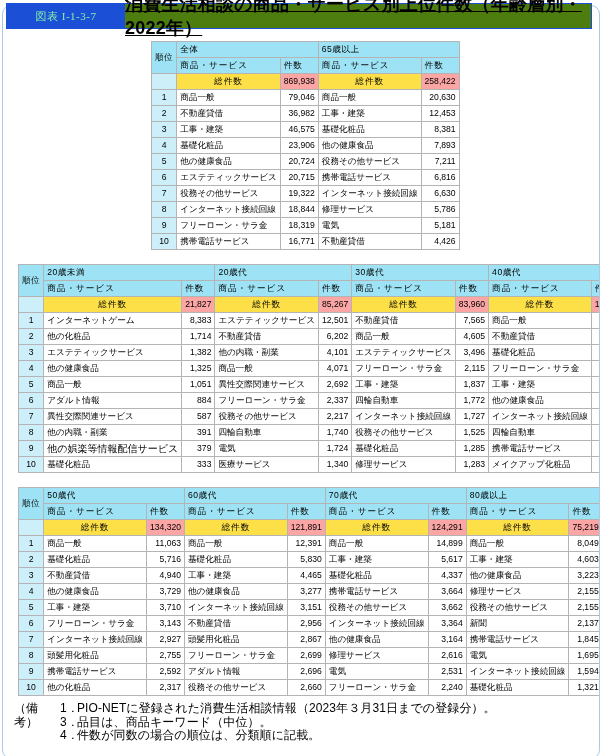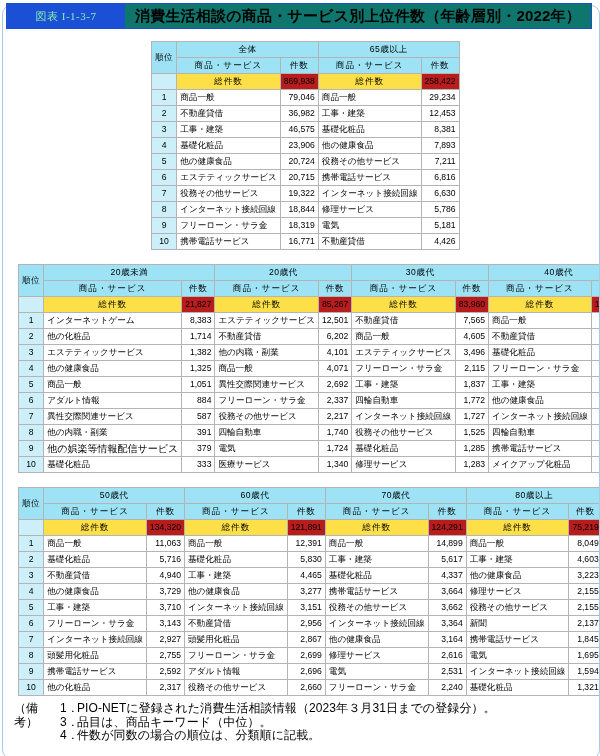--- a/index.html
+++ b/index.html
@@ -21,24 +21,25 @@
     display:flex;align-items:stretch;
     border:1px solid #1a4fd6;
   }
   .header .fignum{
     width:118px;flex:0 0 118px;
     display:flex;align-items:center;justify-content:center;
     color:#86efac;font-size:11px;letter-spacing:.5px;
     font-family:"Liberation Serif","DejaVu Serif",serif;
   }
   .header .figtitle{
-    flex:1 1 auto;background:#0f766e;
+    flex:1 1 auto;background:#4d7c0f;
     display:flex;align-items:center;justify-content:center;
-    font-size:15px;font-weight:bold;color:#000;
+    font-size:18px;font-weight:bold;color:#000;
     letter-spacing:.2px;
+    text-decoration:underline;
   }
 
   
   .tblwrap{margin:0 auto;}
   table.t{
     border-collapse:collapse;
     table-layout:fixed;
     border:1px solid #808080;
   }
   table.t td,table.t th{
@@ -48,32 +49,31 @@
     line-height:15px;
     font-weight:normal;
     font-size:8.6px;
     white-space:nowrap;
     overflow:hidden;
     box-sizing:border-box;
   }
   
   .hdr-group,.hdr-sub,.hdr-rank{
     background:#9de3f5;
-    text-align:center;
     letter-spacing:.5px;
   }
   .hdr-group{font-size:8.4px;}
   .hdr-sub{font-size:8.8px;letter-spacing:1px;}
   .hdr-rank{font-size:8.8px;letter-spacing:.5px;}
   .total-lbl{
     background:#fde047;
     text-align:center;letter-spacing:1px;font-size:8.6px;
   }
   .total-val{
-    background:#b91c1c;
+    background:#fca5a5;
     text-align:right;font-size:8.8px;padding-right:4px;
   }
   .rank{
     background:#cceff9;
     text-align:center;font-size:8.6px;
   }
   .item{
     background:#ffffff;text-align:left;font-size:8.6px;letter-spacing:0px;
   }
   .num{
@@ -146,21 +146,21 @@
           <td class="total-lbl">総件数</td>
           <td class="total-val">869,938</td>
           <td class="total-lbl sep-left">総件数</td>
           <td class="total-val">258,422</td>
         </tr>
         <tr>
           <td class="rank">1</td>
           <td class="item">商品一般</td>
           <td class="num">79,046</td>
           <td class="item sep-left">商品一般</td>
-          <td class="num">29,234</td>
+          <td class="num">20,630</td>
         </tr>
         <tr>
           <td class="rank">2</td>
           <td class="item">不動産貸借</td>
           <td class="num">36,982</td>
           <td class="item sep-left">工事・建築</td>
           <td class="num">12,453</td>
         </tr>
         <tr>
           <td class="rank">3</td>

